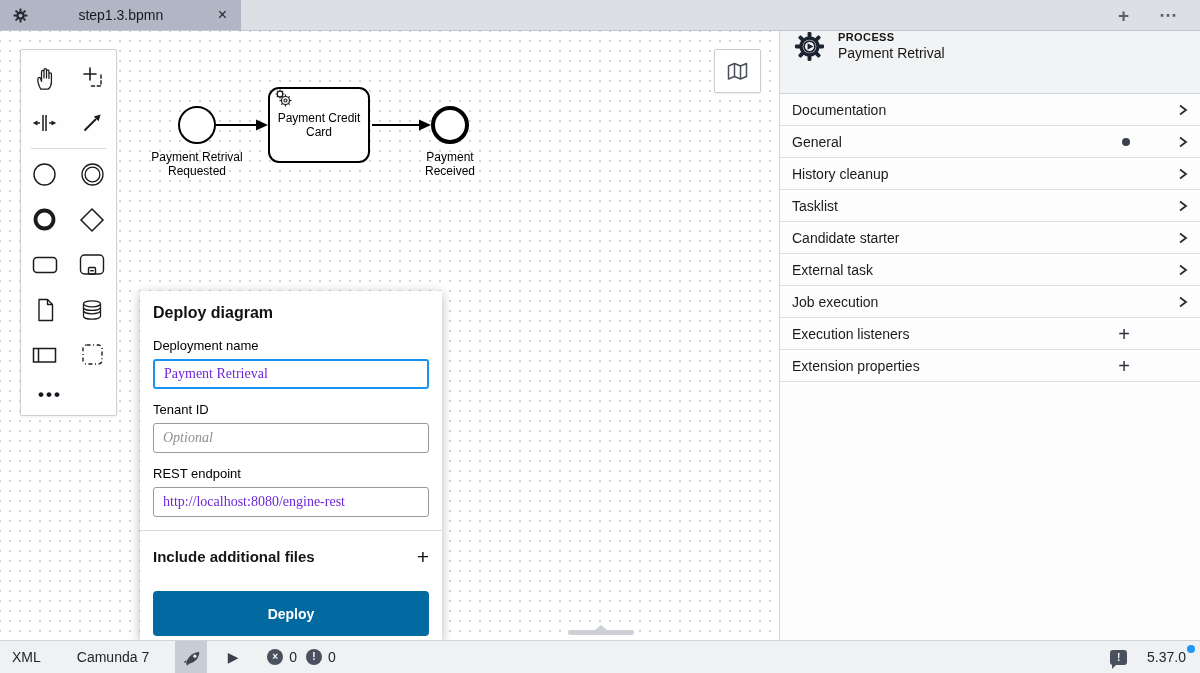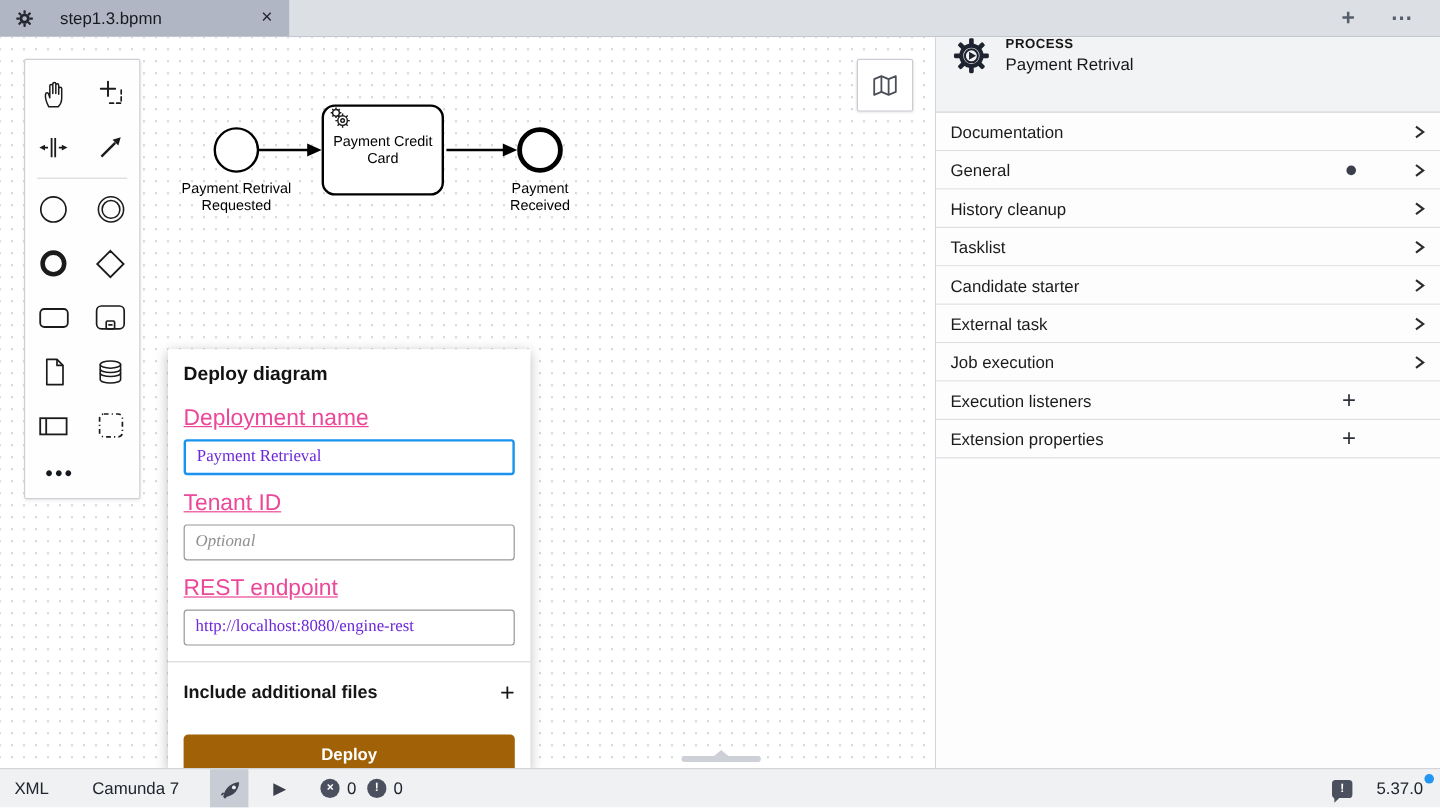--- a/index.html
+++ b/index.html
@@ -1,21 +1,21 @@
 <!DOCTYPE html>
 <html><head>
 <meta charset="utf-8">
 <style>
   html,body{margin:0;padding:0;}
   body{width:1200px;height:673px;overflow:hidden;font-family:"Liberation Sans",sans-serif;background:#fff;-webkit-font-smoothing:antialiased;}
   .app{width:1200px;height:673px;display:flex;flex-direction:column;}
 
   
   .tab-bar{flex:0 0 30px;height:30px;background:#dce0e5;border-bottom:1px solid #c3c7ce;display:flex;align-items:stretch;}
-  .tab{width:218px;background:#b0b6c3;display:flex;align-items:center;gap:22px;padding:0 10px 0 13px;font-size:14px;color:#171a21;cursor:default;}
+  .tab{width:218px;background:#b0b6c3;display:flex;align-items:center;gap:9px;padding:0 10px 0 13px;font-size:14px;color:#171a21;cursor:default;text-align:center;}
   .tab-label{flex:1;white-space:nowrap;overflow:hidden;}
   .tab-close{font-size:16px;color:#1d2027;line-height:1;padding:0 4px;}
   .tab-actions{margin-left:auto;display:flex;align-items:center;gap:30px;padding-right:22px;color:#565d6b;}
   .tab-new{font-size:19px;font-weight:bold;line-height:1;}
   .tab-more{font-size:18px;font-weight:bold;letter-spacing:1px;line-height:1;}
 
   
   .main{flex:1;display:flex;min-height:0;}
   .canvas{position:relative;flex:1;min-width:0;background-color:#fff;
     background-image:radial-gradient(circle,#d3d5d9 1px,transparent 1.3px);
@@ -38,28 +38,28 @@
 
   
   .canvas-handle{position:absolute;left:568px;top:599px;width:66px;height:5px;background:#cdd0d6;border-radius:2px;cursor:pointer;}
   .canvas-handle::before{content:"";position:absolute;left:27px;top:-5px;border:6px solid transparent;border-bottom:5px solid #cdd0d6;border-top:none;}
 
   
   .deploy{position:absolute;left:140px;top:260px;width:302px;height:351px;background:#fff;box-shadow:0 2px 10px rgba(0,0,0,.28);display:flex;flex-direction:column;box-sizing:border-box;}
   .deploy-body{padding:13px 13px 0;}
   .deploy-title{margin:0 0 16px;font-size:16px;font-weight:bold;color:#121212;}
   .field{margin-bottom:13px;}
-  .field-label{display:block;font-size:19px;color:#ec4899;margin-bottom:6px;text-decoration:underline;}
+  .field-label{display:block;font-size:13px;color:#000000;margin-bottom:6px;}
   .field input{display:block;width:100%;box-sizing:border-box;height:30px;border:1px solid #989898;border-radius:3px;padding:0 9px;font-size:14px;color:#6d28d9;font-family:Liberation Serif, serif;background:#fff;outline:none;}
   .field input.focused{border:2px solid #1a93f0;}
   .field input::placeholder{color:#8f8f8f;font-style:italic;}
   .deploy-footer{margin-top:auto;border-top:1px solid #dadada;padding:15px 13px 18px;}
   .include-row{display:flex;align-items:center;font-size:15px;font-weight:bold;color:#161616;}
   .include-plus{margin-left:auto;font-size:21px;font-weight:normal;color:#161616;cursor:pointer;line-height:1;}
-  .deploy-btn{margin-top:24px;width:100%;height:32px;background:#a16207;border:none;border-radius:4px;color:#fff;font-size:14px;font-weight:bold;font-family:"Liberation Sans",sans-serif;cursor:pointer;}
+  .deploy-btn{margin-top:24px;width:100%;height:45px;background:#0369a1;border:none;border-radius:4px;color:#fff;font-size:14px;font-weight:bold;font-family:"Liberation Sans",sans-serif;cursor:pointer;}
 
   
   .props{flex:0 0 420px;width:420px;background:#fdfdfd;border-left:1px solid #d1d4d9;display:flex;flex-direction:column;}
   .props-header{flex:0 0 62px;background:#f2f3f4;border-bottom:1px solid #ced1d6;display:flex;gap:13px;padding:0 14px;}
   .props-head-text{display:flex;flex-direction:column;}
   .props-kind{font-size:11px;font-weight:bold;letter-spacing:.4px;color:#161616;}
   .props-name{font-size:14px;color:#161616;margin-top:2px;}
   .prow{flex:0 0 31px;display:flex;align-items:center;padding:0 12px;border-bottom:1px solid #dcdee2;cursor:pointer;background:#fdfdfd;}
   .prow-label{font-size:14px;color:#1b1b1b;}
   .prow-right{margin-left:auto;display:flex;align-items:center;}

